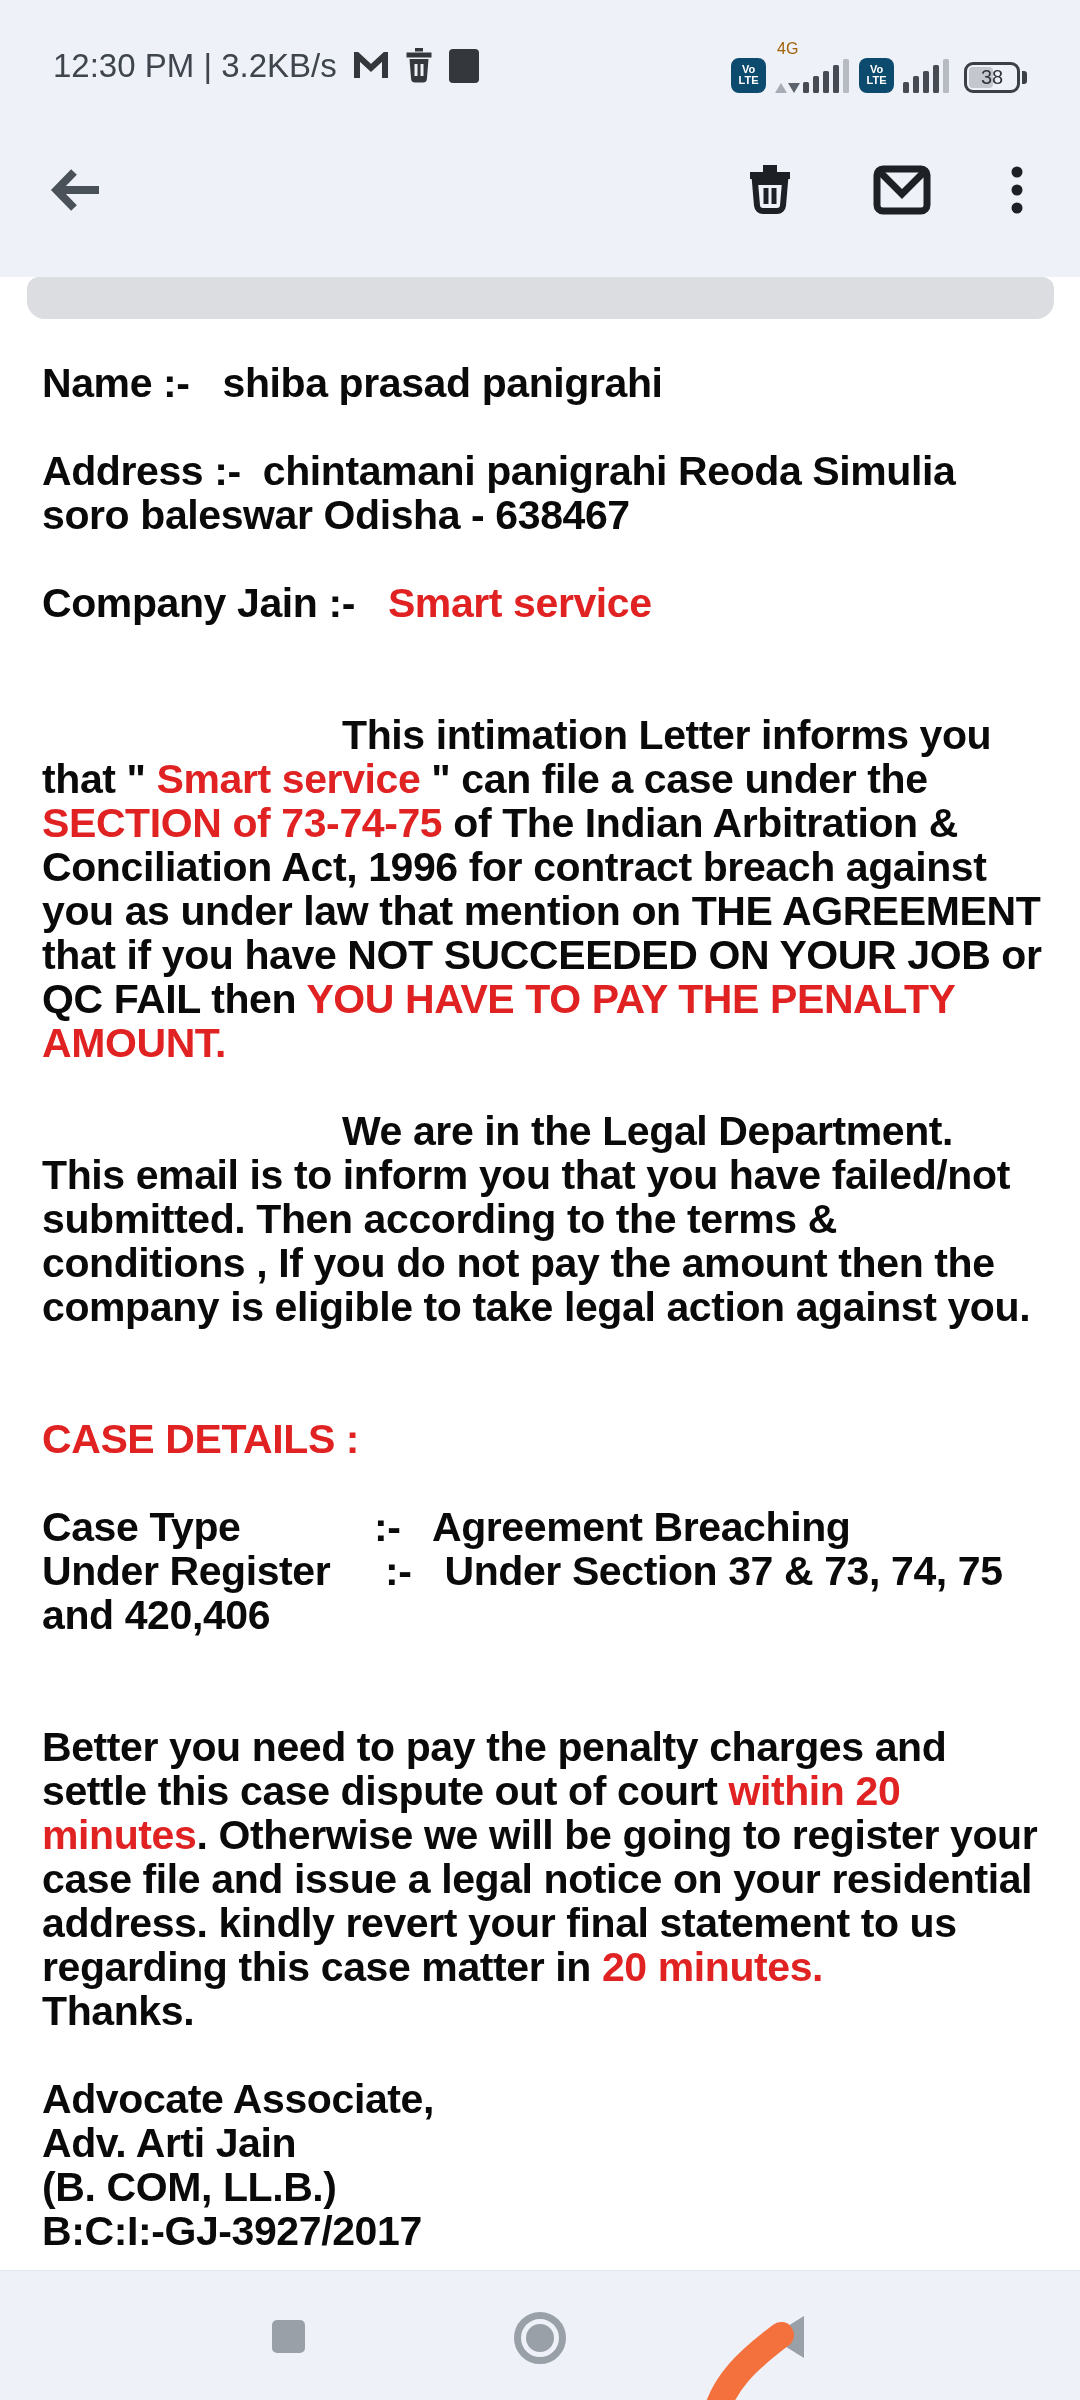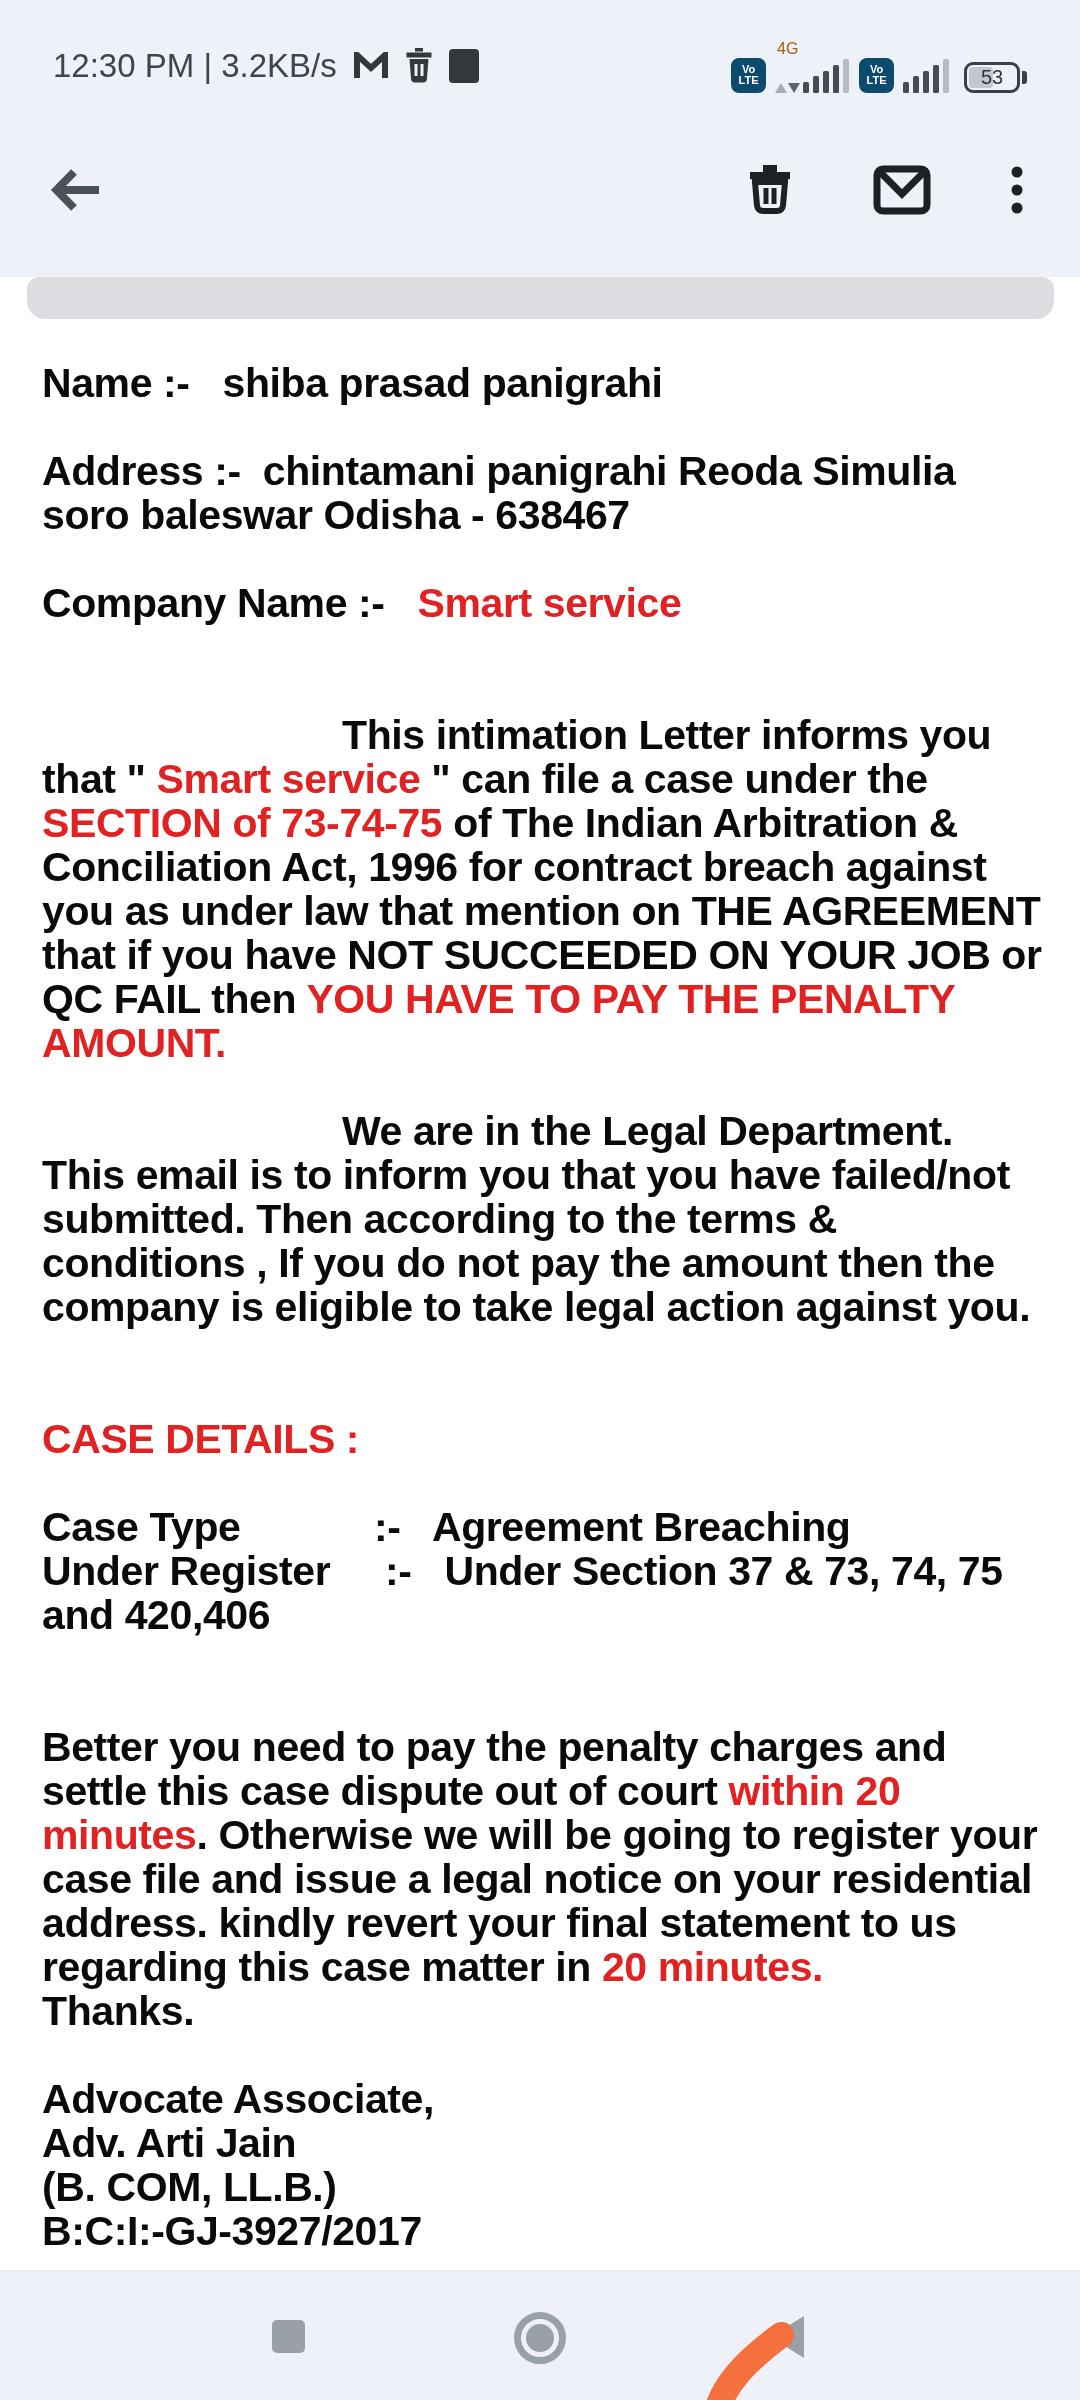--- a/index.html
+++ b/index.html
@@ -146,21 +146,21 @@
         <span class="bars bars2">
             <span></span>
             <span></span>
             <span></span>
             <span></span>
             <span></span>
           </span>
         <span class="battwrap">
           <span class="battery">
               <span class="batt-fill"></span>
-              <span class="batt-text">53</span>
+              <span class="batt-text">38</span>
             </span>
           <span class="batt-nub"></span>
         </span>
       </div>
     </div>
 
     <div class="appbar">
       <span class="icon-btn">
         <svg width="52" height="52" viewBox="0 0 52 52">
             <path d="M49 26 H8 M24 8 6.5 26 24 44" stroke="#4a5158" stroke-width="8" fill="none"></path>
@@ -190,21 +190,21 @@
         </span>
       </span>
     </div>
   </div>
 
   <div class="pill"></div>
 
   <div class="mailbody">
     <p><span>Name :-   shiba prasad panigrahi</span></p>
     <p><span>Address :-  chintamani panigrahi Reoda Simulia soro baleswar Odisha - 638467</span></p>
-    <p class="mb88"><span>Company Name :-   </span><span class="red">Smart service</span></p>
+    <p class="mb88"><span>Company Jain :-   </span><span class="red">Smart service</span></p>
     <p class="indent"><span>This intimation Letter informs you that " </span><span class="red">Smart service</span><span> " can file a case under the </span><span class="red">SECTION of 73-74-75</span><span> of The Indian Arbitration &amp; Conciliation Act, 1996 for contract breach against you as under law that mention on THE AGREEMENT that if you have NOT SUCCEEDED ON YOUR JOB or QC FAIL then </span><span class="red">YOU HAVE TO PAY THE PENALTY AMOUNT.</span></p>
     <p class="indent mb88"><span>We are in the Legal Department. This email is to inform you that you have failed/not submitted. Then according to the terms &amp; conditions , If you do not pay the amount then the company is eligible to take legal action against you.</span></p>
     <p class="heading"><span>CASE DETAILS :</span></p>
     <p class="mb0"><span class="case-label">Case Type</span><span>:-   Agreement Breaching</span></p>
     <p class="mb88"><span class="case-label">Under Register</span><span> :-   Under Section 37 &amp; 73, 74, 75 and 420,406</span></p>
     <p><span>Better you need to pay the penalty charges and settle this case dispute out of court </span><span class="red">within 20 minutes</span><span>. Otherwise we will be going to register your case file and issue a legal notice on your residential address. kindly revert your final statement to us regarding this case matter in </span><span class="red">20 minutes.</span><span>
 Thanks.</span></p>
     <p class="mb0"><span>Advocate Associate,
 Adv. Arti Jain
 (B. COM, LL.B.)

